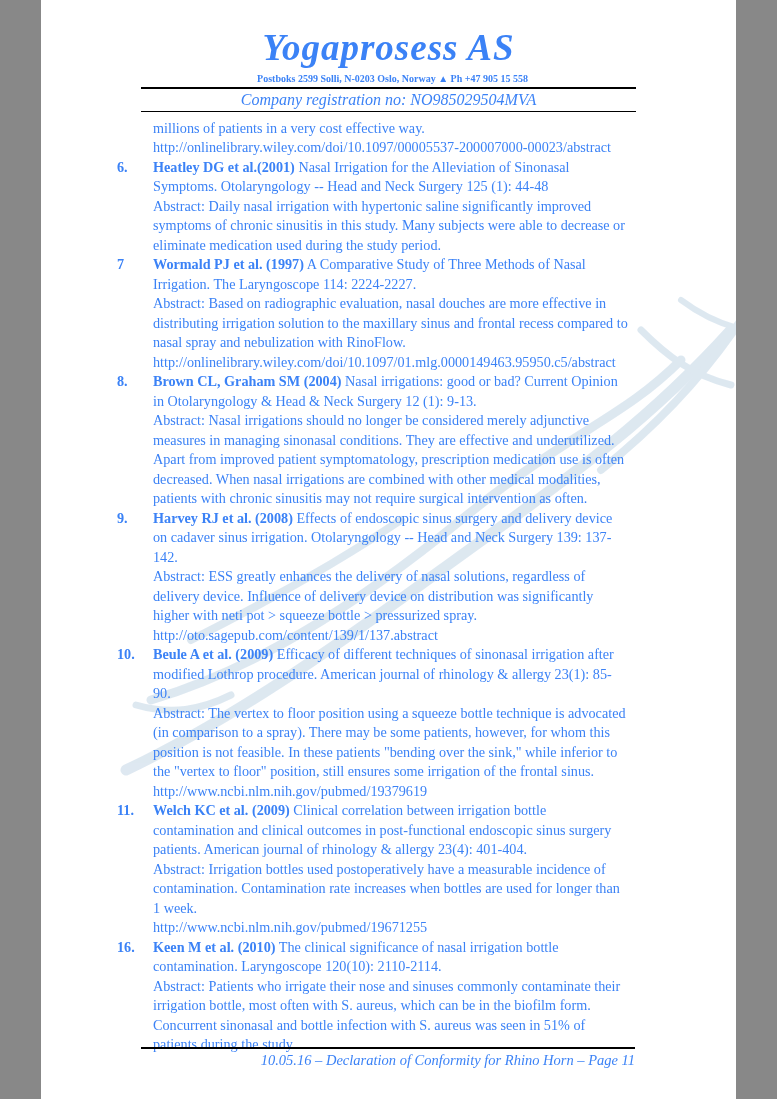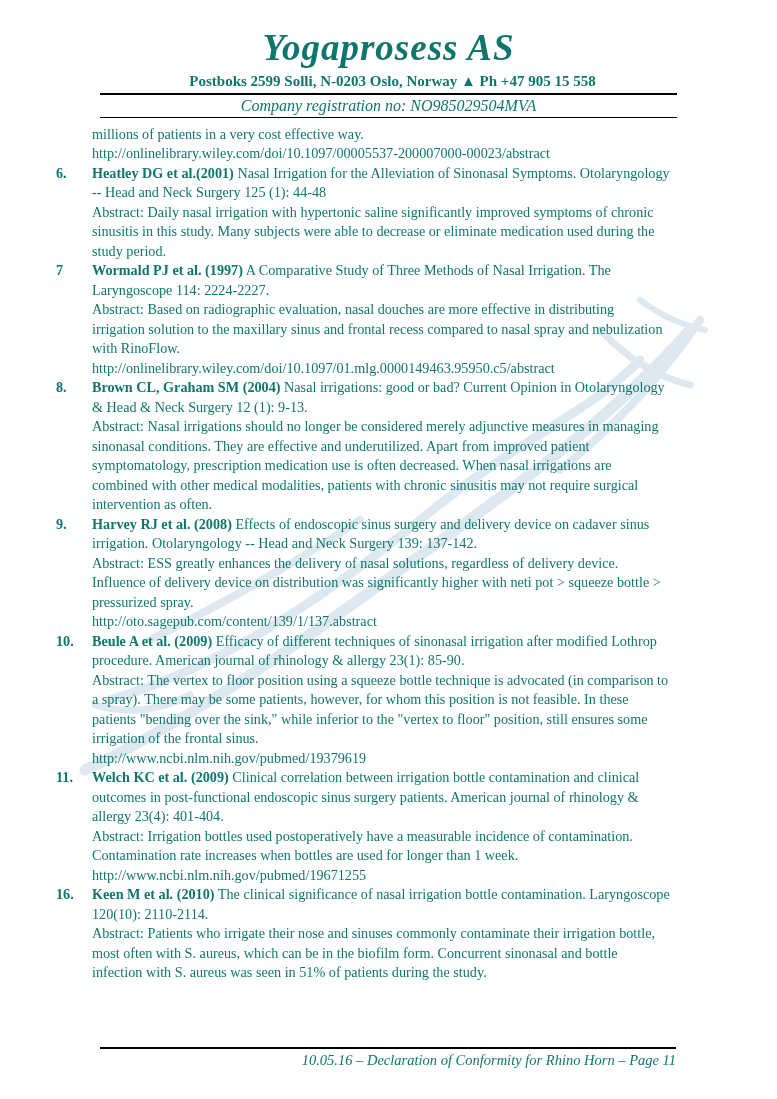--- a/index.html
+++ b/index.html
@@ -1,40 +1,40 @@
 <!DOCTYPE html>
 <html><head>
 <meta charset="utf-8">
 <style>
   html,body{margin:0;padding:0;background:#888;}
   .page{
     position:relative;
-    width:777px;height:1099px;
+    width:695px;height:1099px;
     margin:0 auto;
     background:#ffffff;
     font-family:"Liberation Serif", serif;
-    color:#0f766e;
+    color:#3b82f6;
     overflow:hidden;
   }
   .watermark{
     position:absolute;left:0;top:0;width:777px;height:1099px;
     pointer-events:none;z-index:0;
   }
   .inner{position:relative;z-index:1;}
   .header{text-align:center;padding-top:28px;}
   .logo{
     font-size:37px;font-weight:bold;font-style:italic;
     letter-spacing:1px;line-height:1.1;
   }
-  .address{font-size:15px;font-weight:bold;margin-top:4px;padding-left:8px;}
+  .address{font-size:10px;font-weight:bold;margin-top:4px;padding-left:8px;}
   .rule{height:2px;background:#000;margin:3px 100px 0 100px;}
   .rule.thin{height:1px;margin-top:2px;}
   .registration{font-style:italic;font-size:16px;margin-top:2px;}
   .content{
-    padding:7px 107px 0 56px;
+    padding:7px 107px 0 76px;
     font-size:14.2px;line-height:19.5px;
     text-align:left;
   }
   .content p{margin:0;}
   .intro{margin-left:36px;}
   .ref{display:flex;}
   .ref .num{flex:0 0 36px;font-weight:bold;}
   .ref .body{flex:1;min-width:0;}
   .url{word-break:break-all;}
   .footer{

